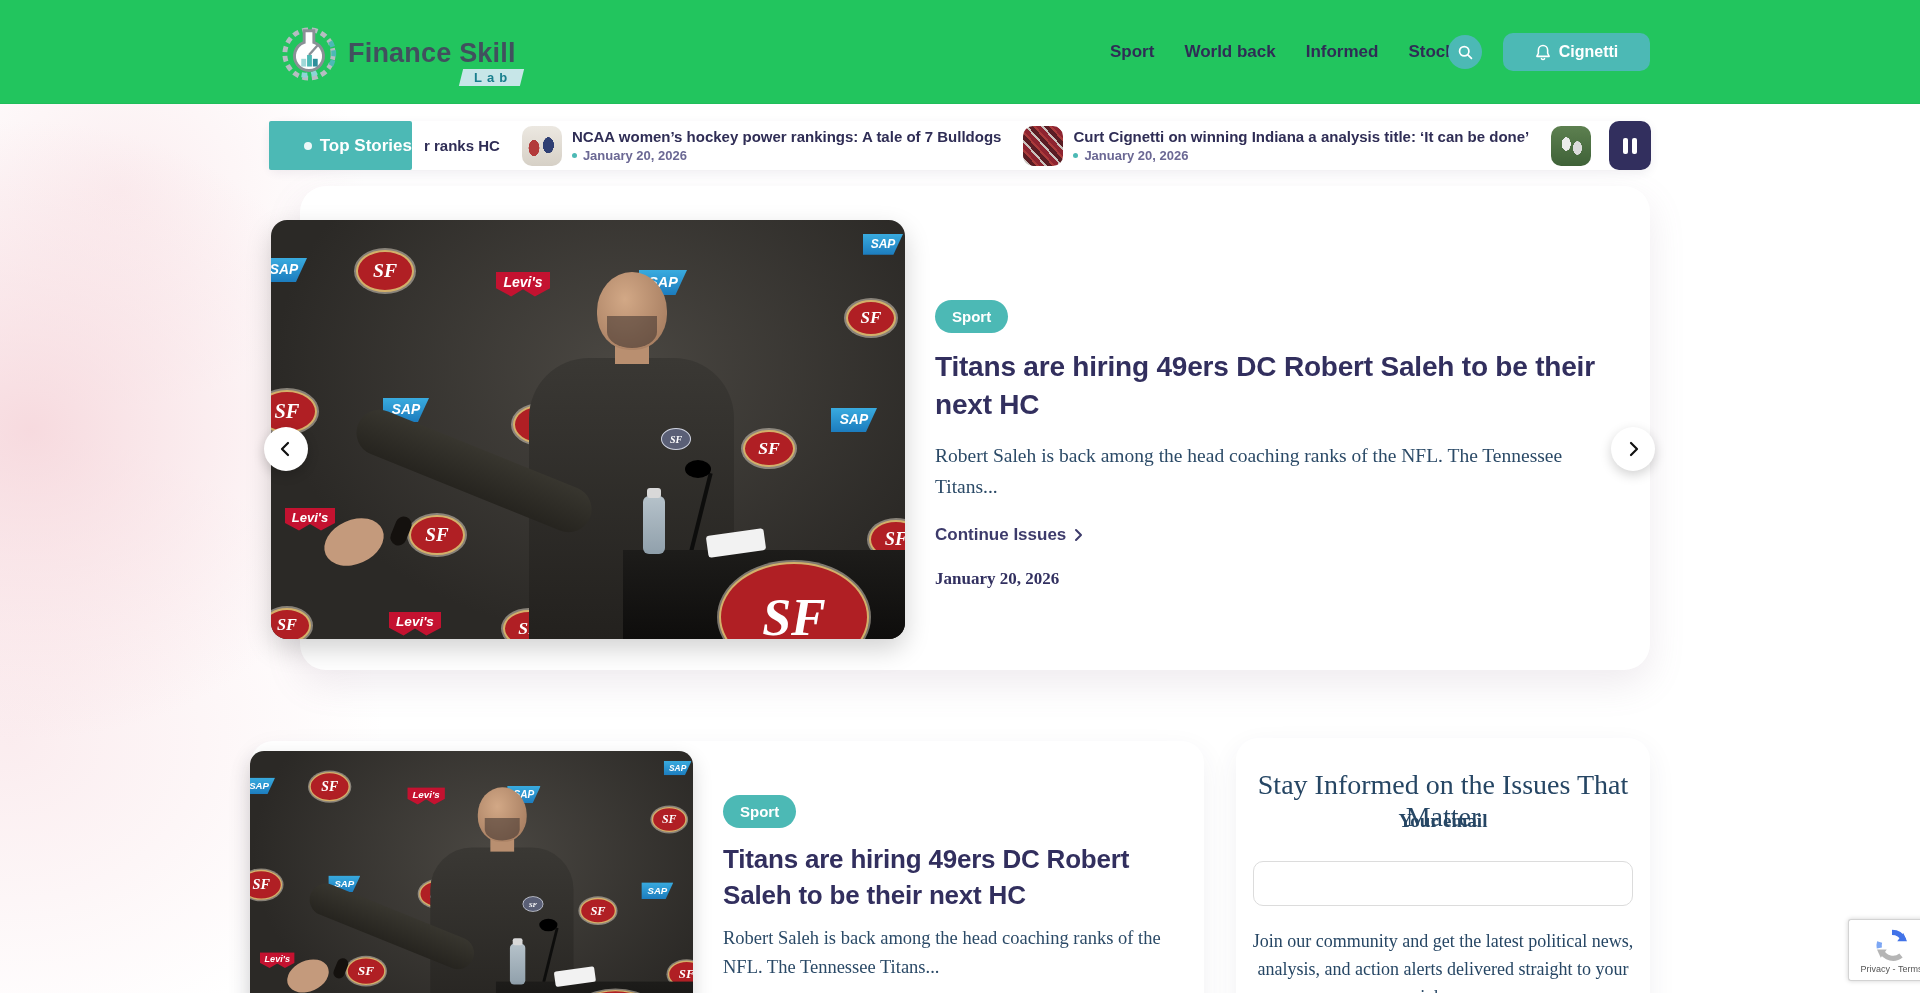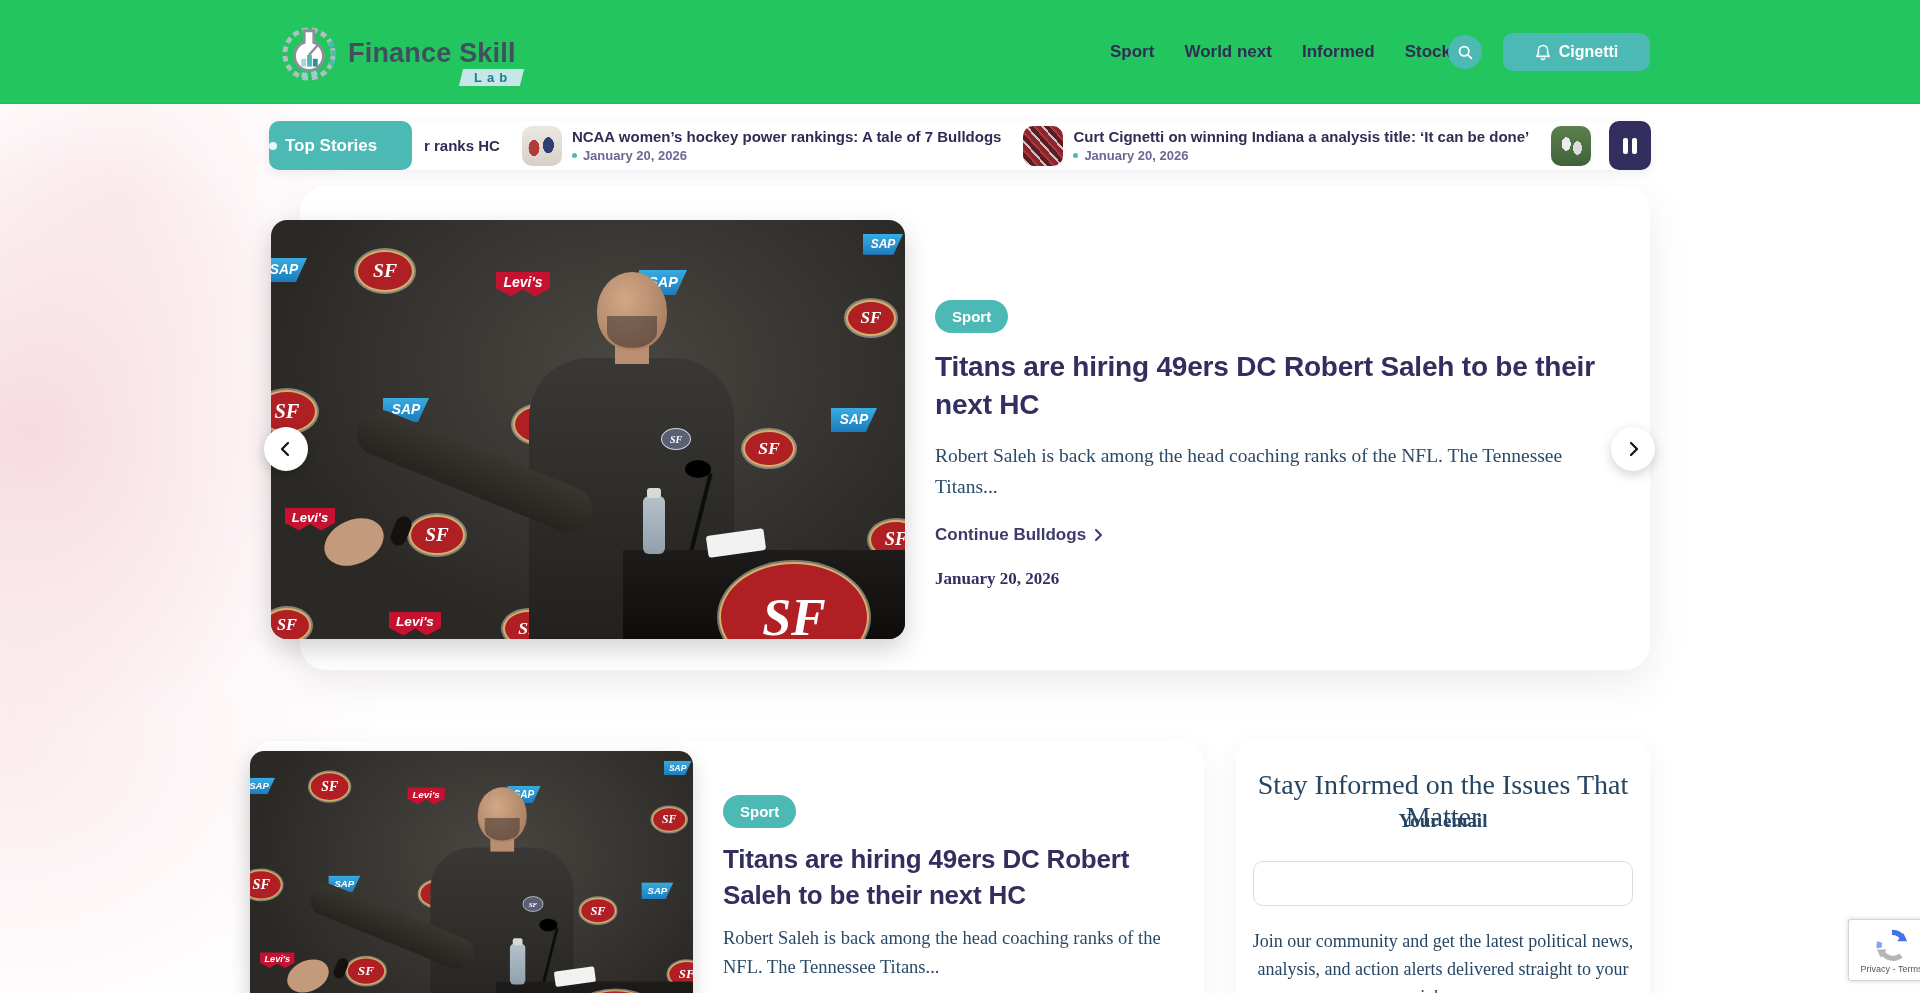--- a/index.html
+++ b/index.html
@@ -31,22 +31,22 @@
   .search-btn { position:absolute; left:1448px; top:35px; width:34px; height:34px; border-radius:50%;
                 background:#4cb9b5; border:none; display:flex; align-items:center; justify-content:center; cursor:pointer; }
   .subscribe-btn { position:absolute; left:1503px; top:33px; width:147px; height:38px; border:none;
                    background:#4cb9b5; color:#fff; border-radius:10px; font-size:16px; font-weight:700;
                    display:flex; align-items:center; justify-content:center; gap:8px; cursor:pointer;
                    font-family:"Liberation Sans", sans-serif; }
 
   
   .ticker { position:absolute; left:269px; top:121px; width:1382px; height:49px; background:#fff;
             border-radius:9px; box-shadow:0 3px 10px rgba(60,50,90,.08); z-index:20; display:flex; }
-  .ticker-badge { width:143px; height:49px; background:#4cb9b5; border-radius:10px; color:#fff;
-                  display:flex; align-items:center; justify-content:flex-start; gap:8px; font-size:17px; font-weight:700; flex:none; }
+  .ticker-badge { width:143px; height:49px; background:#4cb9b5; border-radius:2px; color:#fff;
+                  display:flex; align-items:center; justify-content:flex-end; gap:8px; font-size:17px; font-weight:700; flex:none; }
   .ticker-badge .dot { width:8px; height:8px; border-radius:50%; background:rgba(255,255,255,.9); }
   .ticker-items { position:absolute; left:147px; right:42px; top:0; bottom:0; overflow:hidden;
                   display:flex; align-items:center; gap:22px; padding-left:8px; }
   .ticker-item { display:flex; align-items:center; gap:10px; flex:none; cursor:pointer; }
   .t-thumb { width:40px; height:40px; border-radius:10px; flex:none; }
   .thumb-hockey { background:
       radial-gradient(9px 13px at 30% 55%, #b33a3a 60%, transparent 62%),
       radial-gradient(9px 13px at 66% 48%, #2f3f73 60%, transparent 62%),
       linear-gradient(#ece8e1,#d6d0c6); }
   .thumb-crowd { background:
@@ -141,21 +141,21 @@
       <line x1="30" y1="32" x2="39" y2="22" stroke="#8a9096" stroke-width="2.5"></line>
     </svg>
     <div class="logo-text-wrap">
       <span class="logo-text">Finance Skill</span>
       <span class="logo-badge"><span>Lab</span></span>
     </div>
   </div>
 
   <nav class="nav">
     <a>Sport</a>
-    <a>World next</a>
+    <a>World back</a>
     <a>Informed</a>
     <a>Stock</a>
   </nav>
 
   <button class="search-btn">
     <svg width="17" height="17" viewBox="0 0 20 20">
       <circle cx="8.5" cy="8.5" r="5.5" fill="none" stroke="#fff" stroke-width="2"></circle>
       <line x1="12.8" y1="12.8" x2="17" y2="17" stroke="#fff" stroke-width="2" stroke-linecap="round"></line>
     </svg>
   </button>
@@ -254,21 +254,21 @@
         <div class="pp-logo-sf" style="left: 448px; top: 342px; width: 150px; height: 110px; font-size: 52px;">SF</div>
       </div>
   </div>
 </div>
 
 <div class="hero-text">
   <span class="cat-pill">Sport</span>
   <div class="hero-title">Titans are hiring 49ers DC Robert Saleh to be their next HC</div>
   <div class="hero-excerpt">Robert Saleh is back among the head coaching ranks of the NFL. The Tennessee Titans...</div>
   <div class="continue">
-    <span>Continue Bulldogs</span>
+    <span>Continue Issues</span>
     <svg width="9" height="14" viewBox="0 0 9 14">
       <polyline points="2,2 7,7 2,12" fill="none" stroke="#3d3b6b" stroke-width="2" stroke-linecap="round" stroke-linejoin="round"></polyline>
     </svg>
   </div>
   <div class="hero-date">January 20, 2026</div>
 </div>
 
 <button class="car-arrow car-prev">
   <svg width="18" height="18" viewBox="0 0 18 18">
     <polyline points="11,3 5,9 11,15" fill="none" stroke="#111" stroke-width="2.2" stroke-linecap="round" stroke-linejoin="round"></polyline>

